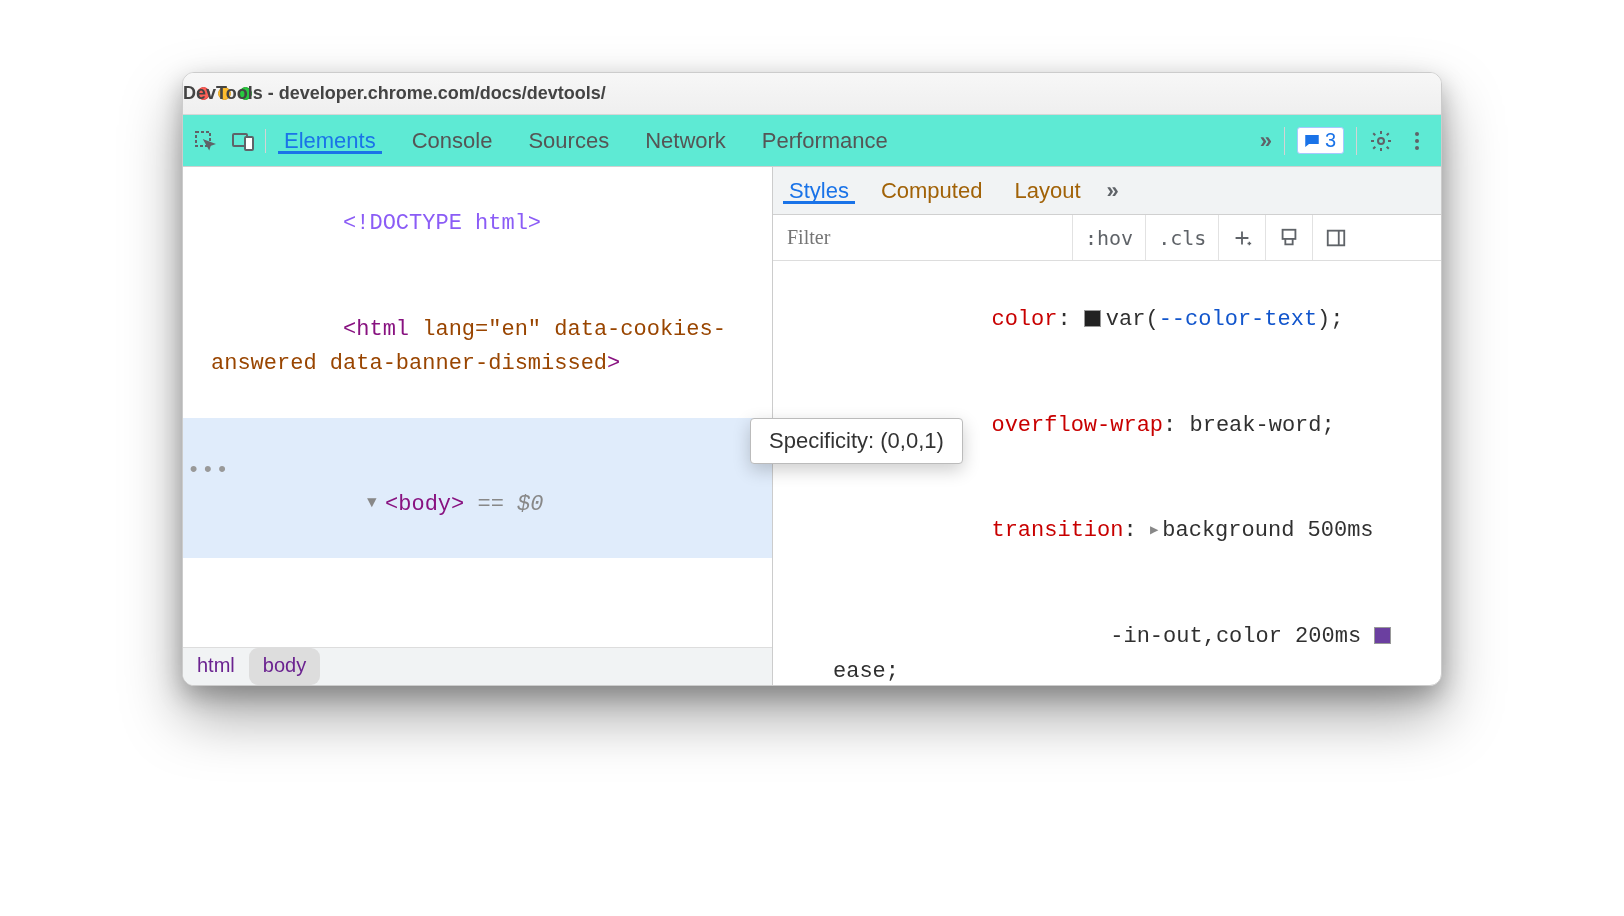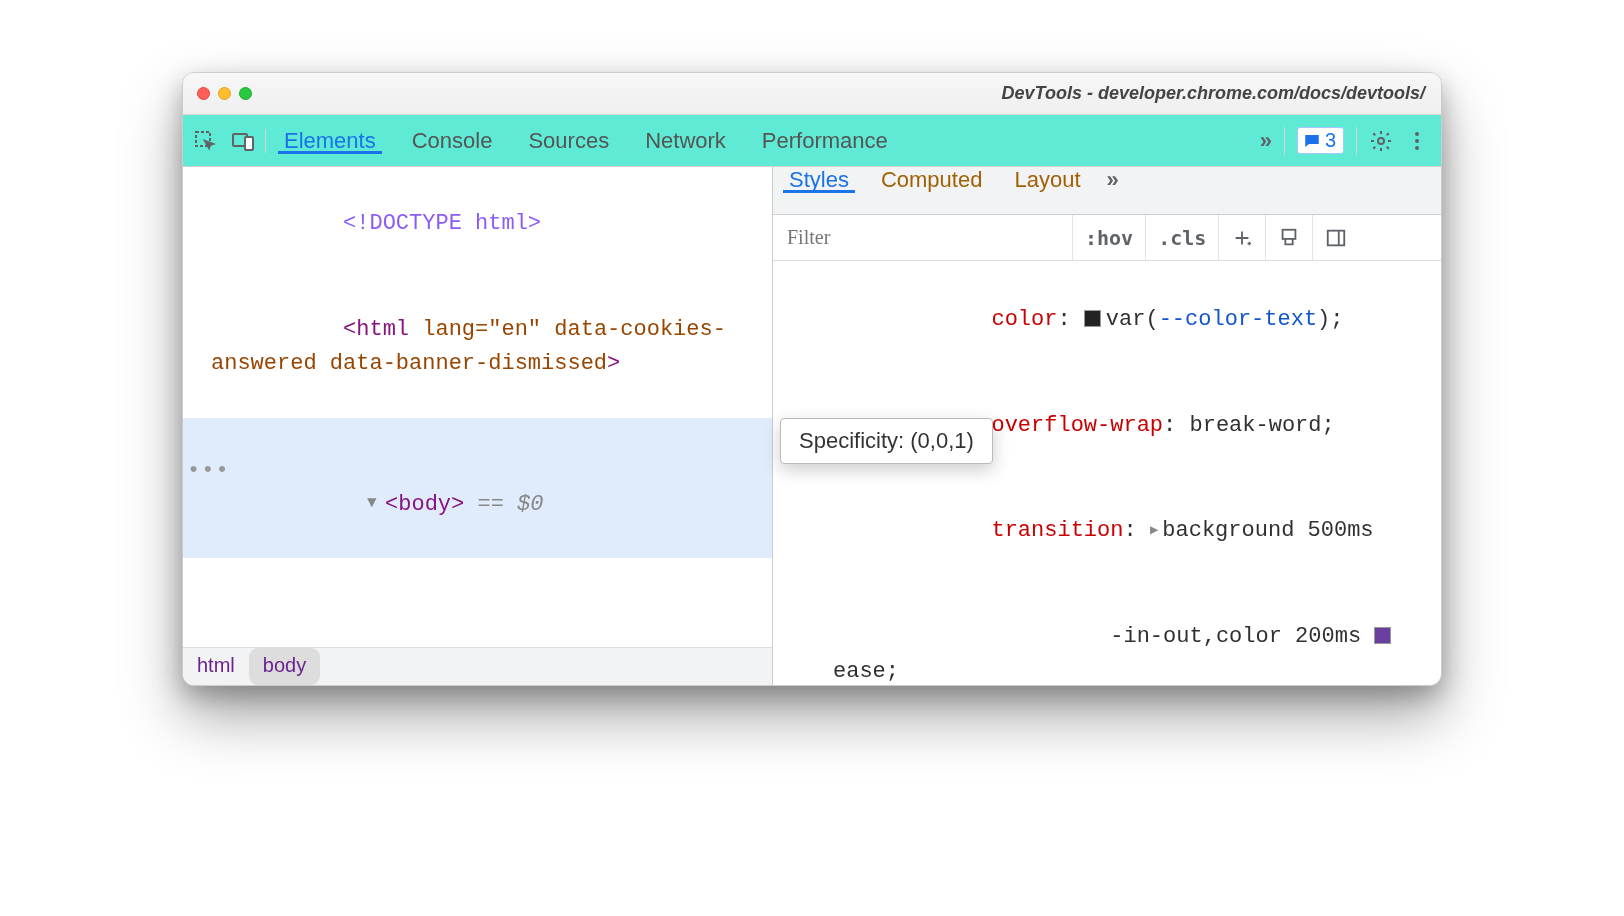--- a/index.html
+++ b/index.html
@@ -32,22 +32,22 @@
     align-items: center;
     padding: 0 14px;
     position: relative;
   }
   .traffic { display:flex; gap:8px; }
   .traffic span { width:13px; height:13px; border-radius:50%; display:block; }
   .t-close  { background:#ff5f57; border:1px solid #e0443e; }
   .t-min    { background:#ffbd2e; border:1px solid #dea123; }
   .t-zoom   { background:#28c840; border:1px solid #1aab29; }
   .titlebar-title {
-    position:absolute; left:0; right:16px; text-align:right;
-    font-size:18px; font-weight:600; color:#444;font-style:italic;
+    position:absolute; left:0; right:16px; text-align:left;
+    font-size:18px; font-weight:600; color:#444;
   }
   
   .toolbar {
     height: 52px;
     border-bottom: 1px solid #d0d0d0;
     display: flex;
     align-items: center;
     background: #5eead4;
     font-size: 22px;
   }
@@ -119,21 +119,21 @@
     height:38px; border-top:1px solid #ddd; background:#f1f3f4;
     display:flex; align-items:stretch; font-size:20px;
     font-family:-apple-system, sans-serif;
   }
   .crumb { padding:6px 14px; color:#6b2390; }
   .crumb.sel { background:#ddd;border-radius:9px; }
 
   
   .styles { flex:1; display:flex; flex-direction:column; position:relative; }
   .spane-tabs {
-    display:flex; align-items:flex-start; height:48px;
+    display:flex; align-items:center; height:48px;
     border-bottom:1px solid #d0d0d0;
     font-family:-apple-system,sans-serif; font-size:22px;
     background:#f1f3f4;
   }
   .spane-tabs .stab { padding:0 16px; display:flex; align-items:center; color:#a16207; position:relative; }
   .spane-tabs .stab.active { color:#1a73e8; }
   .spane-tabs .stab.active::after{
     content:""; position:absolute; left:10px; right:10px; bottom:0; height:3px; background:#1a73e8;
   }
   .spane-tabs .stmore { padding:0 10px; display:flex; align-items:center; color:#5f6368; }
@@ -145,37 +145,37 @@
   }
   .styles-toolbar .filter {
     flex:0 0 300px; height:100%; border:none; outline:none;
     padding:0 14px; background:#fff; font-size:20px; color:#888;
     border-right:1px solid #e2e2e2;
     font-family:Liberation Serif, serif;
   }
   .styles-toolbar .tbtn {
     padding: 0 12px; color:#5f6368; display:flex; align-items:center;
     font-family: Menlo, monospace; font-size:20px;
-    border-right:1px solid #e2e2e2; height:100%;font-weight:bold;
+    border-right:1px solid #e2e2e2; height:100%;
   }
   .styles-toolbar .tbtn:last-child{ border-right:none;}
   .styles-body { flex:1; overflow:hidden; position:relative; padding-top:4px;}
   .rule { padding: 2px 14px 4px 14px; border-bottom:1px solid #e8e8e8; position:relative; }
   .rule .line { line-height:1.6; padding-left:32px; text-indent:-32px; white-space:pre-wrap; }
   .prop  { color:#c80000; }
   .punct { color:#303030; }
   .val   { color:#303030; }
   .varfn { color:#303030; }
   .varname{ color:#1155cc; }
   .swatch { display:inline-block; width:17px; height:17px; margin-right:5px; vertical-align:-2px; background:#222; border:1px solid #999;}
   .swatch.purple { background:#6b3fa0; }
   .tri { display:inline-block; font-size:14px; color:#888; margin-right:4px; transform:translateY(-2px);}
   
   .spec-tip {
-    position:absolute; left:597px; top:345px;
+    position:absolute; left:567px; top:345px;
     background:#fff; border:1px solid #bbb; border-radius:4px;
     padding:9px 18px; font-family:-apple-system,sans-serif;
     font-size:22px; color:#333; box-shadow:0 6px 18px rgba(0,0,0,0.2);
     z-index: 50;
   }
   .chevrons-icon { font-size:22px; color:#5f6368; font-weight:600; }
 </style>
 </head>
 <body>
 

